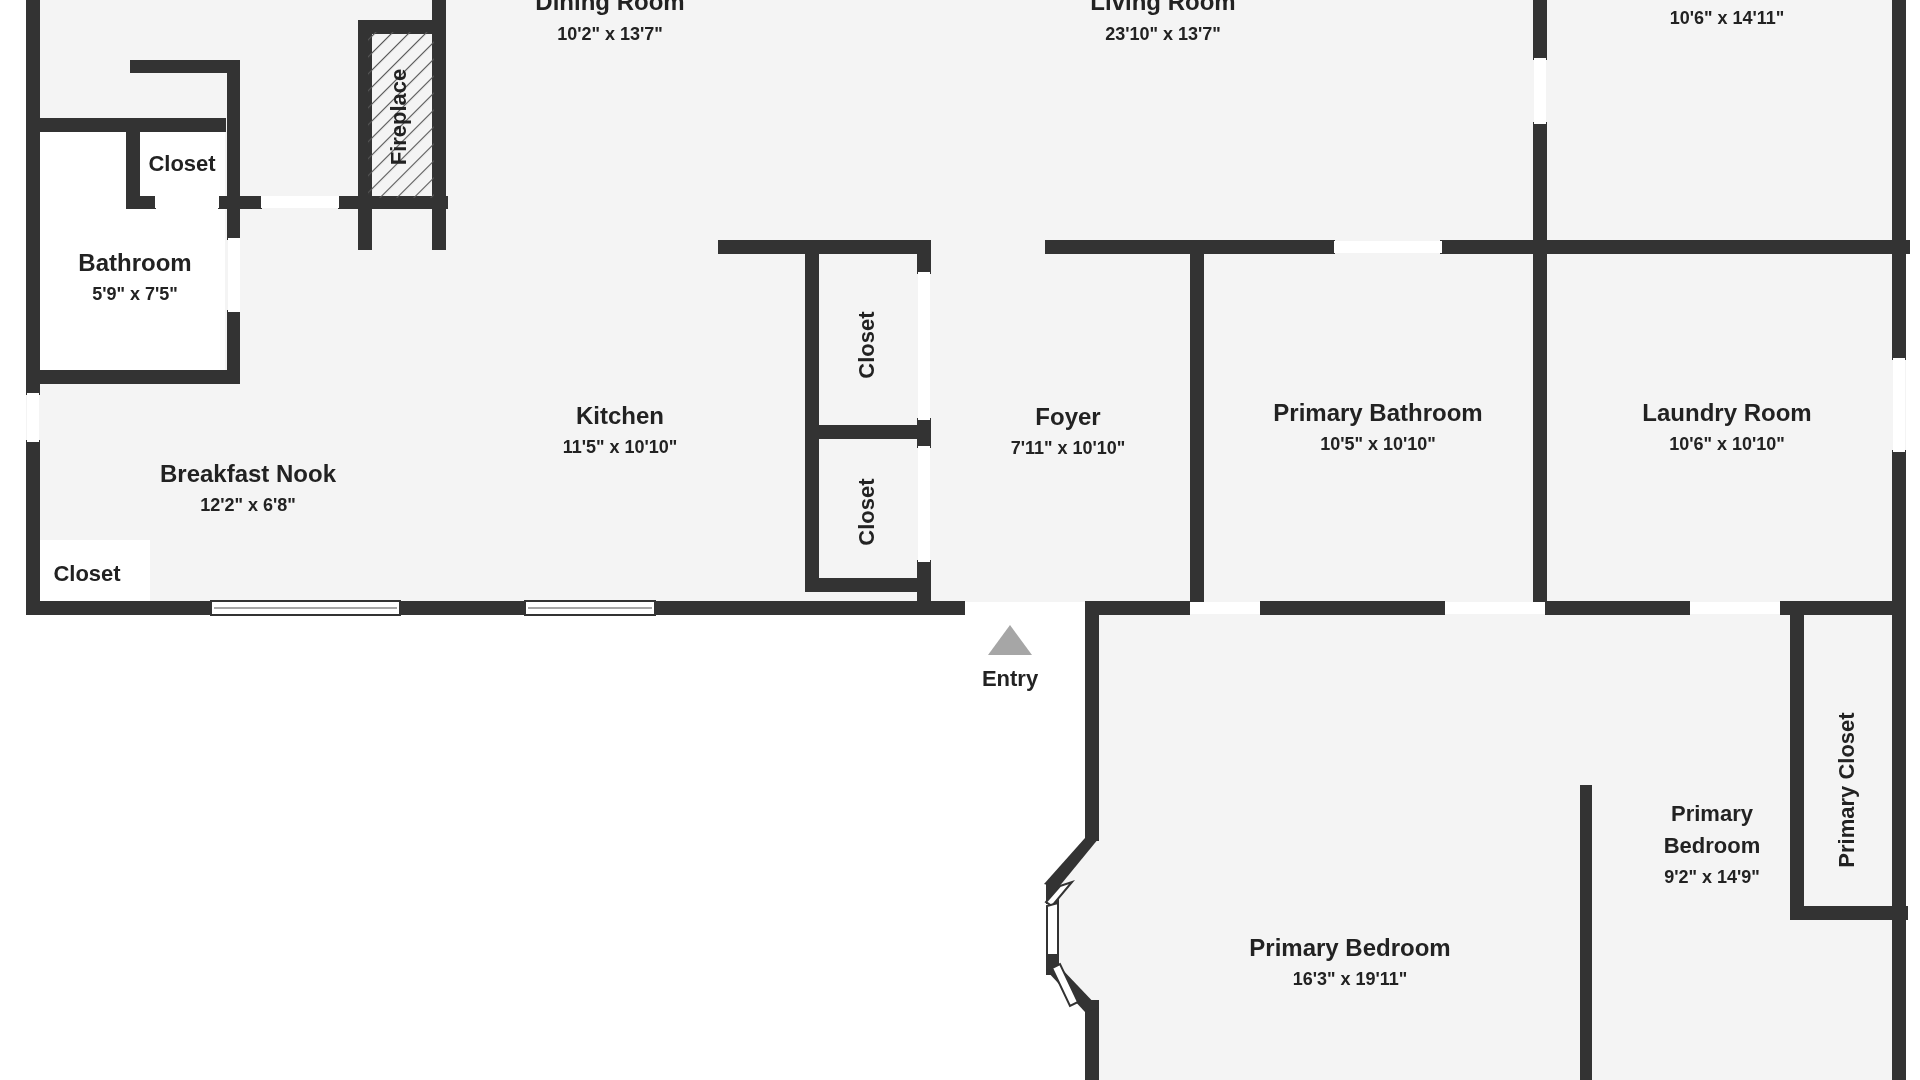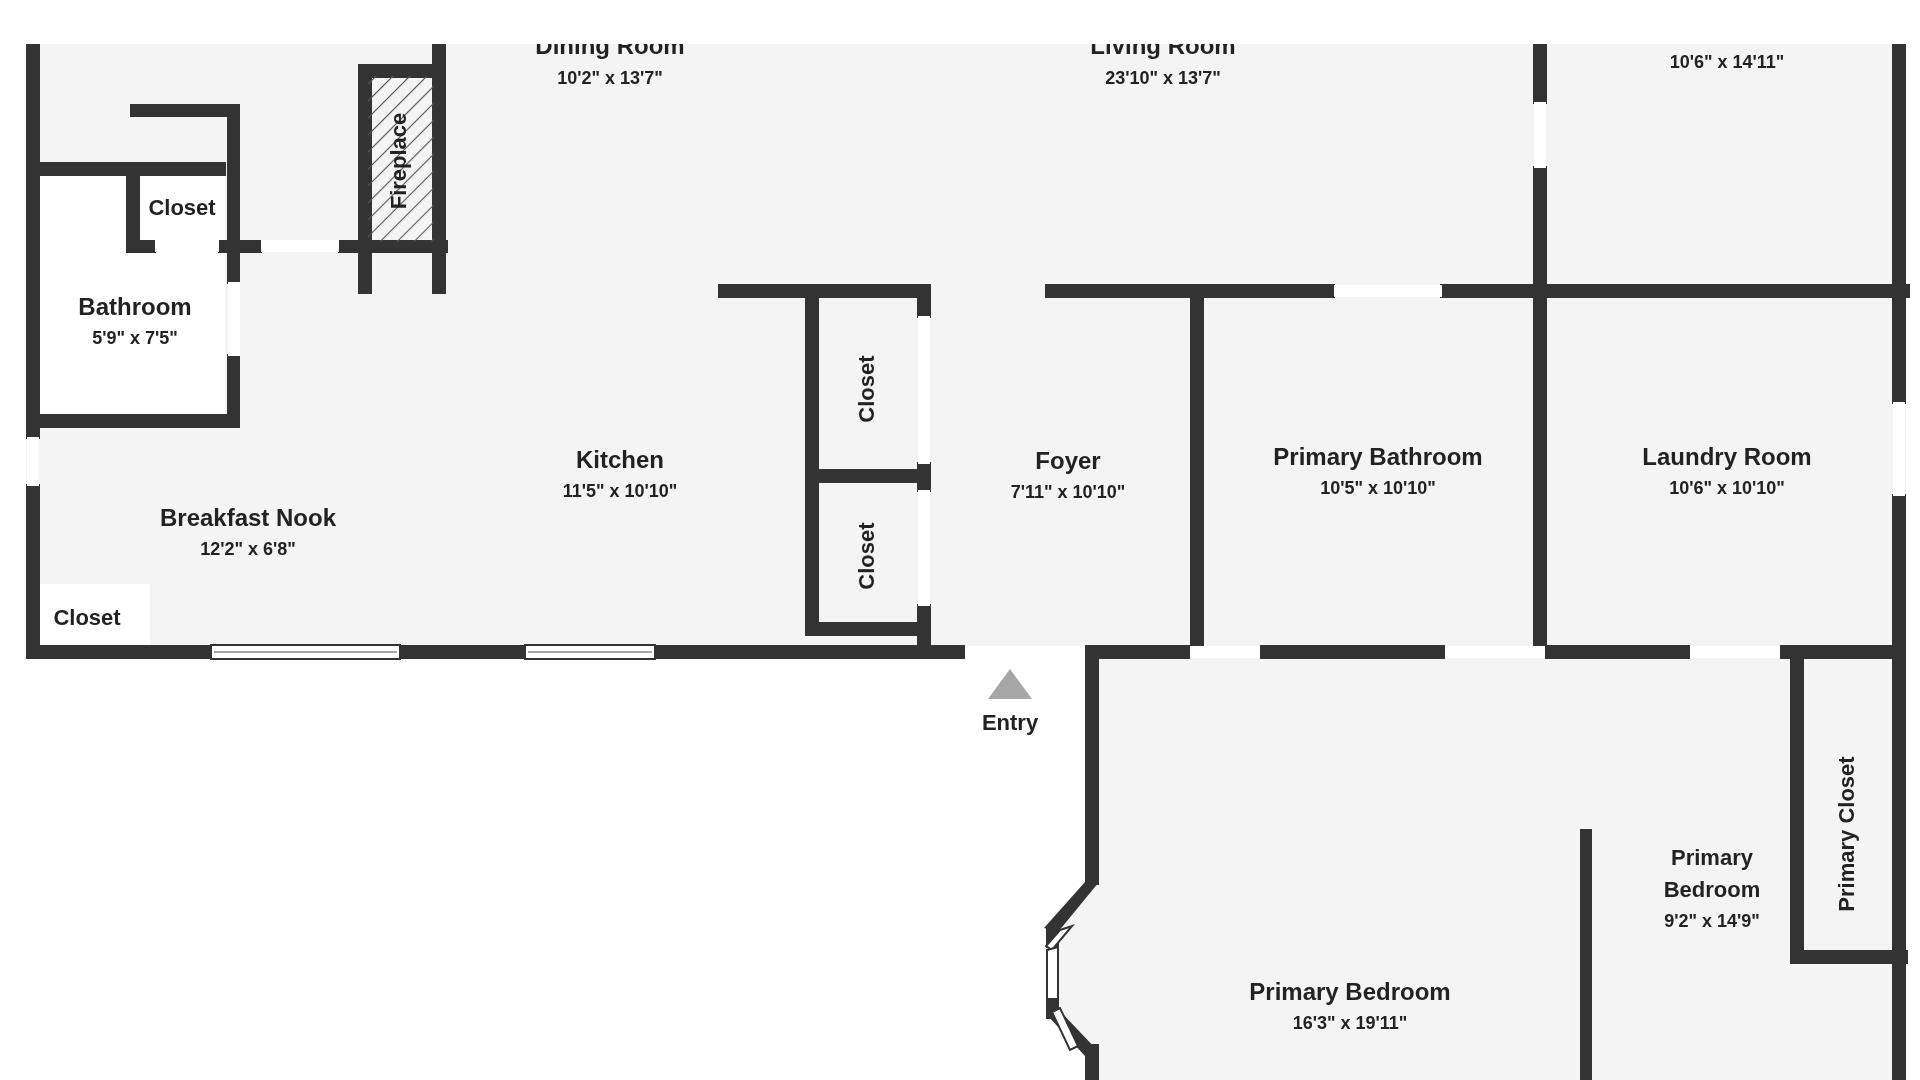--- a/index.html
+++ b/index.html
@@ -10,21 +10,20 @@
     width: 1920px;
     height: 1080px;
     overflow: hidden;
     font-family: "Liberation Sans", sans-serif;
   }
   #plan-root {
     position: relative;
     width: 1920px;
     height: 804px;
     background: #ffffff;
-    margin-top: 44px;
   }
   svg#floorplan-svg {
     position: absolute;
     left: 0;
     top: 0;
     width: 1920px;
     height: 1080px;
     display: block;
   }
   .room-fill { fill: #f4f4f4; }

